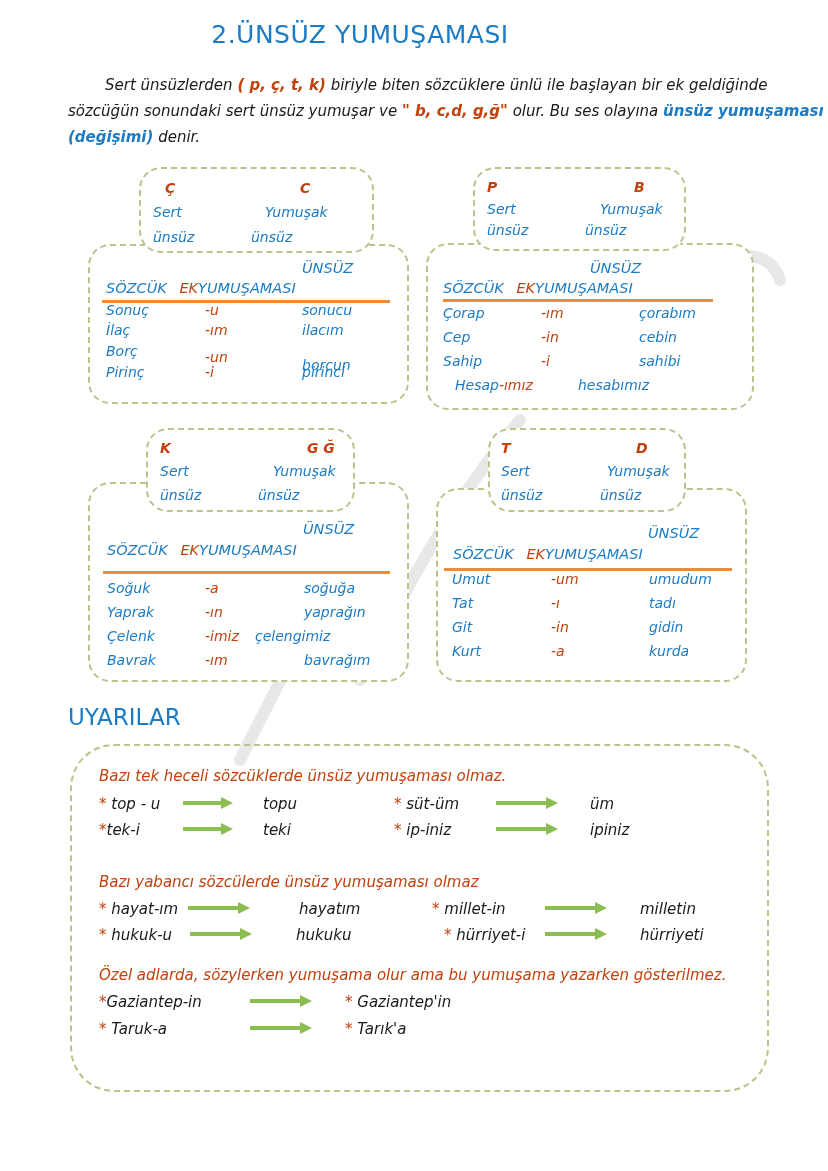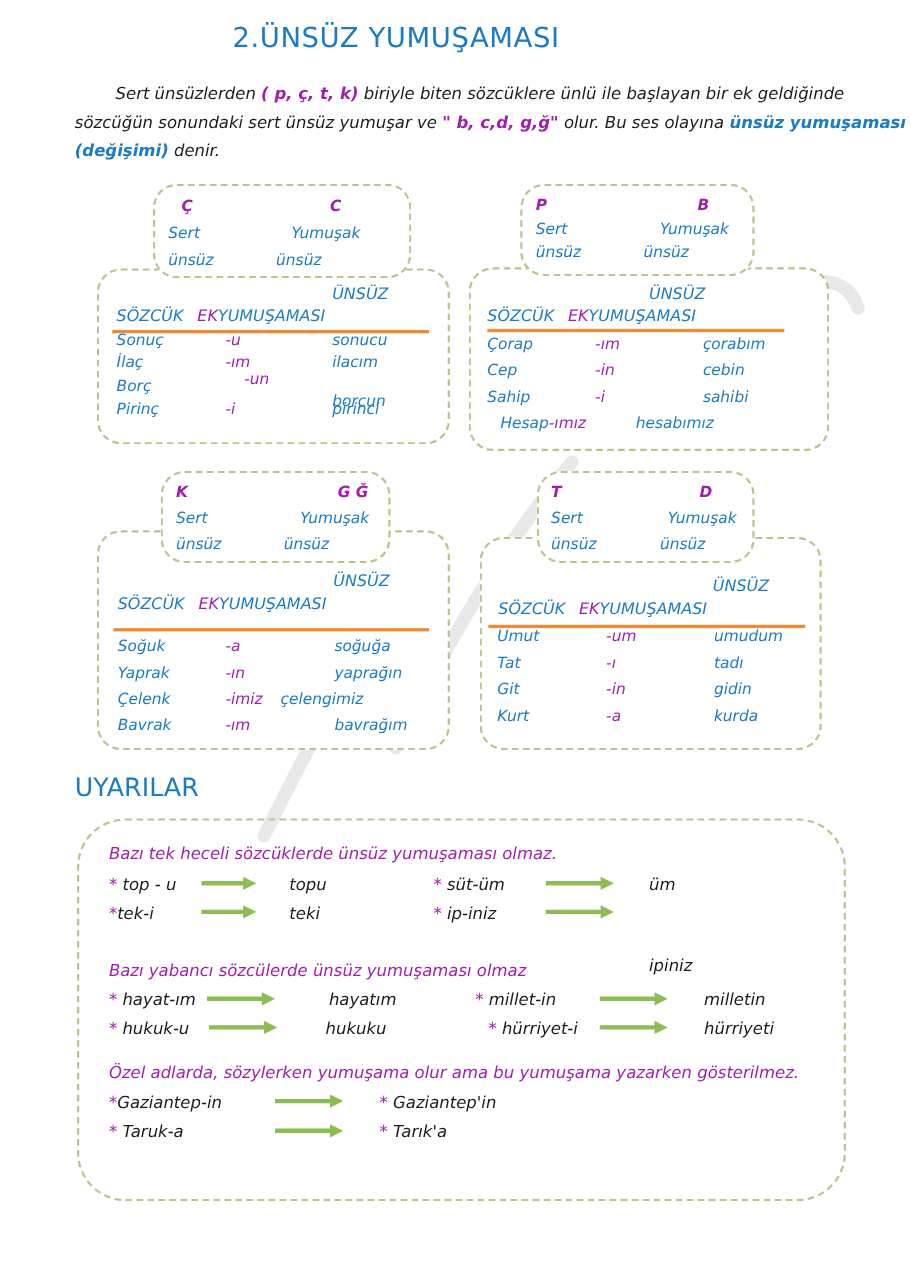--- a/index.html
+++ b/index.html
@@ -1,20 +1,20 @@
 <!DOCTYPE html>
 <html><head>
 <meta charset="utf-8">
 <style>
   html, body { margin:0; padding:0; background:#ffffff; }
   body { width:828px; height:1171px; position:relative; overflow:hidden;
          font-family:"DejaVu Sans", sans-serif; font-style:italic; }
   .abs { position:absolute; white-space:nowrap; }
   .blue { color:#1b7bc4; }
-  .red { color:#a21caf; }
+  .red { color:#c2410c; }
   .black { color:#1a1a1a; }
   .title { left:0; width:720px; top:20px; text-align:center; font-size:25px; color:#1b7bc4; font-style:normal; letter-spacing:0.5px; }
   .para { font-size:15px; color:#1a1a1a; line-height:26px; }
   .para b { font-weight:bold; }
   .box { position:absolute; border:2px dashed #b7c48a; border-radius:22px; background:#fff; }
   .box.top { z-index:2; }
   .box.bot { z-index:1; }
   .cell { position:absolute; font-size:14px; white-space:nowrap; z-index:3; }
   .hdr { font-size:14.5px; }
   .orange-line { position:absolute; height:3px; background:#f08b33; z-index:3; }
@@ -66,21 +66,21 @@
   </div>
   <div class="orange-line" style="left:102px; top:300px; width:288px;"></div>
 
   <div class="cell blue" style="left:106px; top:302px;">Sonuç</div>
   <div class="cell red" style="left:205px; top:302px;">-u</div>
   <div class="cell blue" style="left:302px; top:302px;">sonucu</div>
   <div class="cell blue" style="left:106px; top:322px;">İlaç</div>
   <div class="cell red" style="left:205px; top:322px;">-ım</div>
   <div class="cell blue" style="left:302px; top:322px;">ilacım</div>
   <div class="cell blue" style="left:106px; top:343px;">Borç</div>
-  <div class="cell red" style="left:205px; top:337px;margin-left:17px;">-un</div>
+  <div class="cell red" style="left:205px; top:349px;">-un</div>
   <div class="cell blue" style="left:302px; top:357px;">borcun</div>
   <div class="cell blue" style="left:106px; top:364px;">Pirinç</div>
   <div class="cell red" style="left:205px; top:364px;">-i</div>
   <div class="cell blue" style="left:302px; top:364px;">pirinci</div>
 </div>
 
 <div>
   <div class="box bot" style="left:426px; top:243px; width:324px; height:163px;"></div>
   <div class="box top" style="left:473px; top:167px; width:209px; height:80px;"></div>
   <div class="cell red" style="left:487px; top:179px; font-weight:bold;">P</div>
@@ -198,21 +198,21 @@
     <line x1="0" y1="7" x2="52" y2="7" stroke="#8cbd52" stroke-width="4"></line>
     <polygon points="50,1 62,7 50,13" fill="#8cbd52"></polygon>
   </svg>
 <div class="wtxt black" style="left:590px; top:795px;">üm</div>
 
 <div class="wtxt black" style="left:394px; top:821px;"><span class="red">*</span> <span>ip-iniz</span></div>
 <svg class="arrow" style="left:496px; top:822px;" width="62" height="14">
     <line x1="0" y1="7" x2="52" y2="7" stroke="#8cbd52" stroke-width="4"></line>
     <polygon points="50,1 62,7 50,13" fill="#8cbd52"></polygon>
   </svg>
-<div class="wtxt black" style="left:590px; top:821px;margin-top:48px;">ipiniz</div>
+<div class="wtxt black" style="left:590px; top:821px;">ipiniz</div>
 
 <div class="wtxt red" style="left:99px; top:873px;">Bazı yabancı sözcülerde ünsüz yumuşaması olmaz</div>
 
 <div class="wtxt black" style="left:99px; top:900px;"><span class="red">*</span> <span>hayat-ım</span></div>
 <svg class="arrow" style="left:188px; top:901px;" width="62" height="14">
     <line x1="0" y1="7" x2="52" y2="7" stroke="#8cbd52" stroke-width="4"></line>
     <polygon points="50,1 62,7 50,13" fill="#8cbd52"></polygon>
   </svg>
 <div class="wtxt black" style="left:299px; top:900px;">hayatım</div>
 

